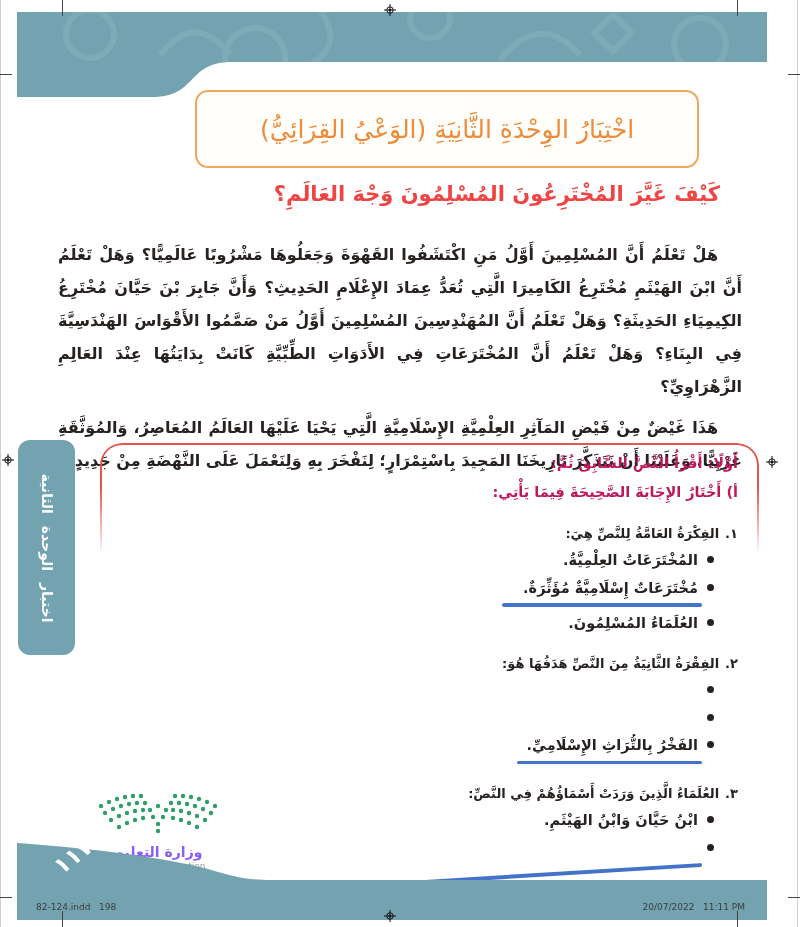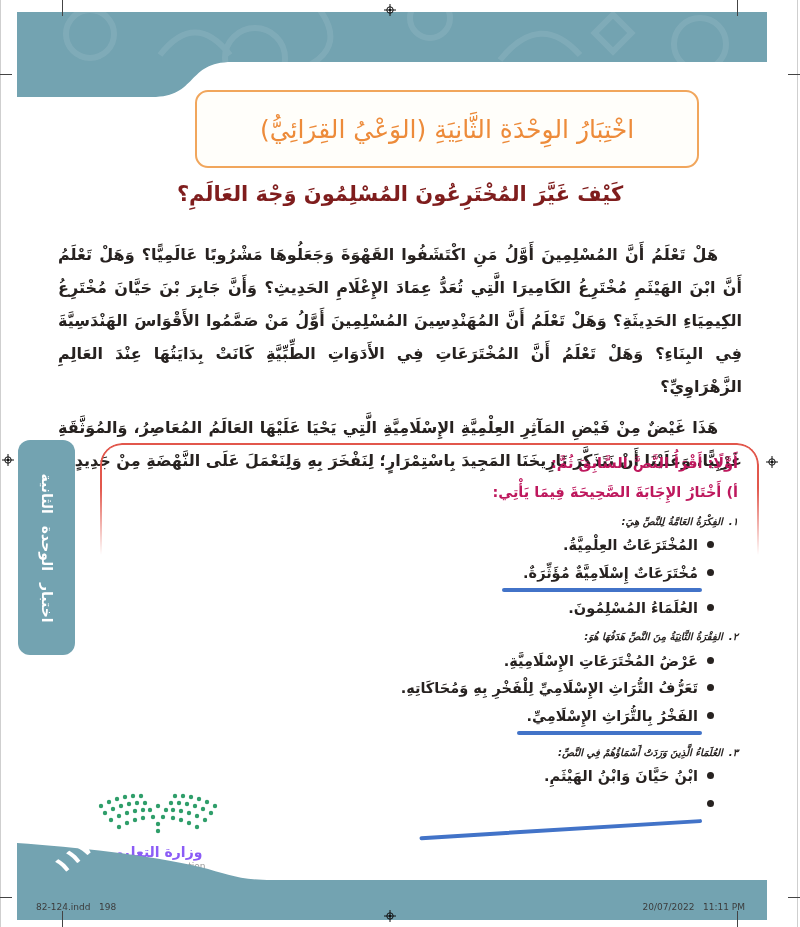--- a/index.html
+++ b/index.html
@@ -16,22 +16,22 @@
   .band-top{top:0;}
   .band-bottom{top:827px;}
   
   .title-box{
     position:absolute;left:195px;top:90px;width:500px;height:74px;
     background:#fffefa;border:2.5px solid #f1a65c;border-radius:13px;
     display:flex;align-items:center;justify-content:center;
   }
   .title-box span{color:#ed8b3a;font-weight:normal;font-size:25px;white-space:nowrap;}
   .subtitle{
-    position:absolute;left:80px;top:182px;width:640px;text-align:center;
-    color:#7f1d1d;font-weight:bold;font-size:21px;
+    position:absolute;left:80px;top:182px;width:640px;
+    color:#ef4444;font-weight:bold;font-size:21px;
   }
   
   .intro{
     position:absolute;right:58px;top:238px;width:684px;direction:rtl;
     color:#272220;font-weight:bold;font-size:16px;line-height:33px;text-align:justify;
   }
   .intro p{margin:0 0 8px 0;text-indent:24px;}
   
   .side-tab{
     position:absolute;left:18px;top:440px;width:57px;height:215px;
@@ -47,21 +47,21 @@
     border:2.5px solid #e2574c;border-bottom:none;border-radius:22px 22px 0 0;
     -webkit-mask-image:linear-gradient(to bottom,#000 40%,transparent 100%);
     mask-image:linear-gradient(to bottom,#000 40%,transparent 100%);
   }
   .quiz{
     position:absolute;right:62px;top:452px;width:600px;direction:rtl;
     font-size:14.5px;font-weight:bold;color:#272220;line-height:1.55;
   }
   .quiz-heading,.quiz-subheading{color:#be185d;margin-bottom:7px;}
   .question{margin-top:10px;}
-  .q-title{margin:10px 0 3px 0;font-size:10px;font-style:italic;}
+  .q-title{margin:20px 0 3px 0;font-size:13px;}
   .q-num{margin-left:6px;}
   .option{margin-top:5px;padding-right:24px;}
   .bullet{
     display:inline-block;width:7px;height:7px;border-radius:50%;
     background:#272220;margin-left:9px;vertical-align:2px;
   }
   .uline{height:3.5px;background:#4273c8;border-radius:2px;margin:4px 12px 0 auto;}
   .u1{width:200px;}
   .u2{width:185px;}
   .u3{width:283px;transform:rotate(-3.5deg);transform-origin:right center;}
@@ -138,24 +138,24 @@
       <div class="option">
         <span class="bullet"></span><span>العُلَمَاءُ المُسْلِمُونَ.</span>
       </div>
     </div>
 
     <div class="question">
       <div class="q-title">
         <span class="q-num">٢.</span><span>الفِقْرَةُ الثَّانِيَةُ مِنَ النَّصِّ هَدَفُهَا هُوَ:</span>
       </div>
       <div class="option">
-        <span class="bullet"></span><span>عَرْضُ المُخْتَرَعَاتِ الإِسْلَامِيَّةِ.</span>
-      </div>
-      <div class="option">
-        <span class="bullet"></span><span>تَعَرُّفُ التُّرَاثِ الإِسْلَامِيِّ لِلْفَخْرِ بِهِ وَمُحَاكَاتِهِ.</span>
+        <span class="bullet"></span>
+      </div>
+      <div class="option">
+        <span class="bullet"></span>
       </div>
       <div class="option">
         <span class="bullet"></span><span>الفَخْرُ بِالتُّرَاثِ الإِسْلَامِيِّ.</span>
         <div class="uline u2"></div>
       </div>
     </div>
 
     <div class="question">
       <div class="q-title">
         <span class="q-num">٣.</span><span>العُلَمَاءُ الَّذِينَ وَرَدَتْ أَسْمَاؤُهُمْ فِي النَّصِّ:</span>

